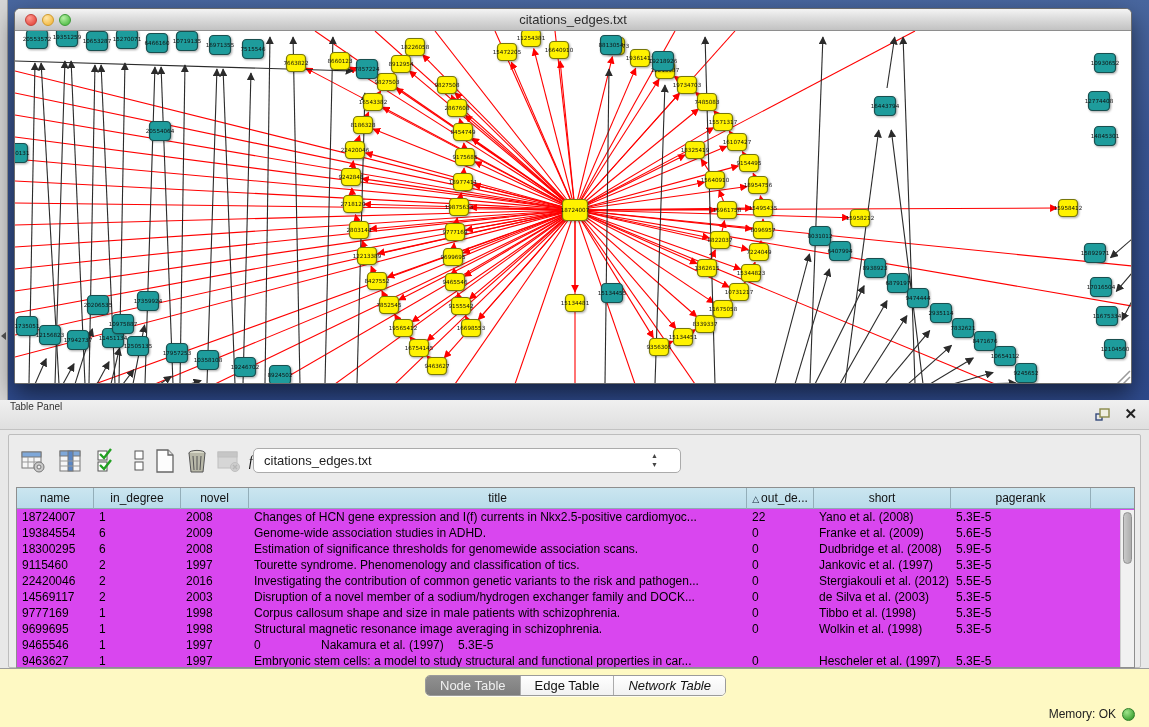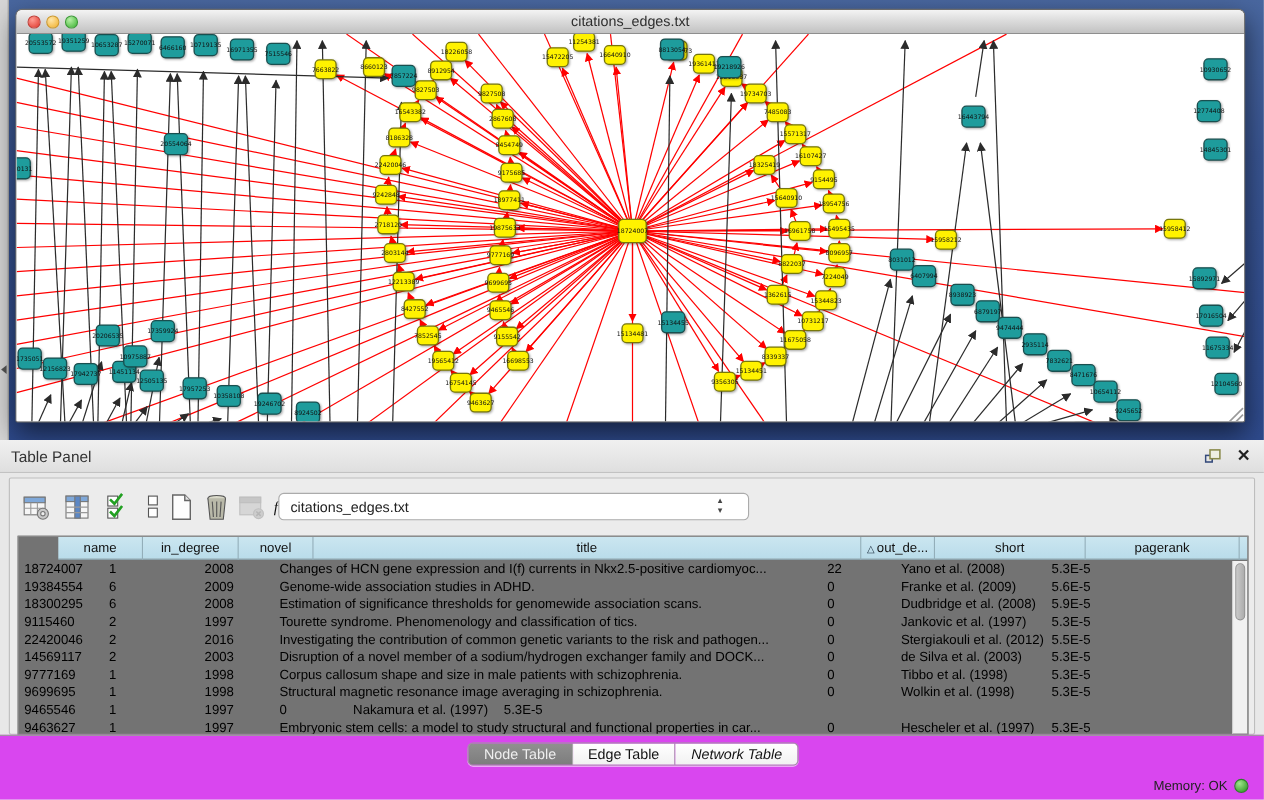--- a/index.html
+++ b/index.html
@@ -27,54 +27,54 @@
   .tl.red    { left:10px; background:radial-gradient(circle at 35% 30%,#FF9C92,#E8544A 70%); border:1px solid #C43F38; }
   .tl.yellow { left:27px; background:radial-gradient(circle at 35% 30%,#FFE6A8,#F5BF4F 70%); border:1px solid #CE9A2D; }
   .tl.green  { left:44px; background:radial-gradient(circle at 35% 30%,#B6F0A5,#5FC454 70%); border:1px solid #3D9A38; }
   #canvas { position:relative; width:1117px; height:353px; background:#FFFFFF; }
   #graph-svg { display:block; width:1117px; height:353px; }
   #graph-svg text { font-family:"DejaVu Sans", sans-serif; }
 
   
   #panel-bar { position:absolute; left:0; top:400px; width:1149px; height:30px;
     background:linear-gradient(180deg,#F0F0F0,#DFDFDF); border-bottom:1px solid #C2C2C2; }
-  #panel-bar .label { position:absolute; left:10px; top:7px; font-size:14px; color:#333; }
+  #panel-bar .label { position:absolute; left:10px; top:1px; font-size:10px; color:#333; }
   #panel-bar .float-btn { position:absolute; right:38px; top:7px; width:16px; height:15px; cursor:default; }
   #panel-bar .close-btn { position:absolute; right:12px; top:5px; font-size:15px; font-weight:bold; color:#222; }
 
   #panel-body { position:absolute; left:8px; top:434px; width:1133px; height:234px;
     background:#ECECEC; border:1px solid #BDBDBD; border-radius:2px; }
   #toolbar { position:absolute; left:0; top:0; width:100%; height:52px; }
   .tool { position:absolute; top:12px; width:28px; height:28px; display:flex;
     align-items:center; justify-content:center; }
   #combo { position:absolute; left:244px; top:13px; width:428px; height:25px;
     background:#FFFFFF; border:1px solid #ABABAB; border-radius:5px;
     font-size:13px; color:#222; line-height:23px; padding-left:10px; }
   #combo .steppers { position:absolute; right:22px; top:2px; font-size:7px; color:#444;
     line-height:9px; text-align:center; }
 
   #table-wrap { position:absolute; left:7px; top:52px; width:1119px; height:181px;
-    background:#737373; border:1px solid #8E8E8E; overflow:hidden;padding-left:36px; }
+    background:#d946ef; border:1px solid #8E8E8E; overflow:hidden; }
   #hdr { display:flex; height:21px; background:linear-gradient(180deg,#CBE6F0,#B9DCEA);
     border-bottom:1px solid #8FA8B2; }
   .hcell { height:21px; font-size:12px; color:#111; text-align:center; line-height:20px;
     border-right:1px solid #93AEB9; overflow:hidden; white-space:nowrap; flex:none; }
   .hcell .sort-tri { font-size:9px; color:#123; margin-right:2px; }
   #rows { position:absolute; left:0; top:22px; right:14px; bottom:0; }
   .trow { display:flex; height:16px; font-size:12px; color:#000; }
   .tcell { padding-left:5px; overflow:hidden; white-space:nowrap; flex:none; }
   .c0{width:77px}.c1{width:87px}.c2{width:68px}.c3{width:498px}.c4{width:67px}.c5{width:137px}.c6{width:140px}
   #vscroll { position:absolute; right:0; top:22px; width:14px; bottom:0;
     background:#F1F1F1; border-left:1px solid #CFCFCF; }
   #vthumb { position:absolute; left:2px; top:2px; width:9px; height:52px;
     background:linear-gradient(90deg,#C9C9C9,#ADADAD); border:1px solid #909090; border-radius:5px; }
 
   
   #bottom-strip { position:absolute; left:0; top:668px; width:1149px; height:59px;
-    background:#d946ef; border-top:1px solid #9C9C9C; }
+    background:#fef9c3; border-top:1px solid #9C9C9C; }
   #seg { position:absolute; left:425px; top:6px; height:21px; display:flex;
     border:1px solid #9B9B9B; border-radius:5px; overflow:hidden;
     box-shadow:0 1px 0 rgba(255,255,255,.7); }
   .seg-btn { height:21px; line-height:20px; font-size:13px; padding:0 14px;
     background:linear-gradient(180deg,#FFFFFF,#F0F0F0); color:#111;
     border-right:1px solid #ABABAB; }
   .seg-btn:last-child { border-right:none;font-style:italic; }
   .seg-btn.sel { background:linear-gradient(180deg,#909090,#7B7B7B); color:#EFEFEF; }
   #status { position:absolute; right:14px; top:38px; display:flex; align-items:center; gap:6px; }
   #status .mem { font-size:12px; color:#222; }

